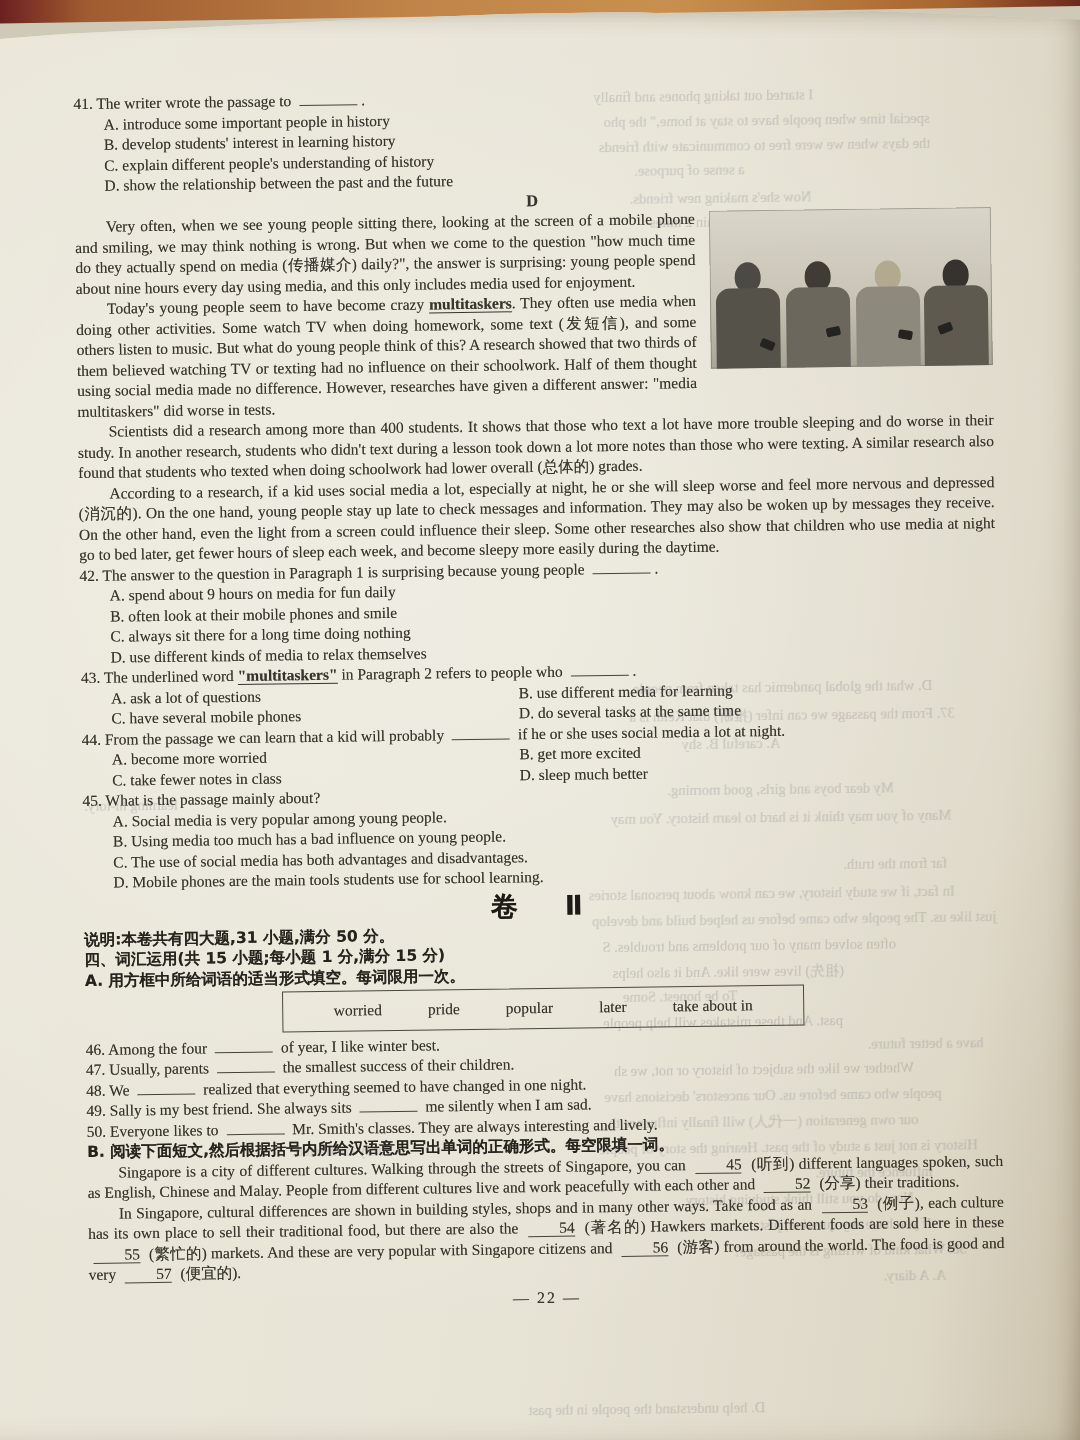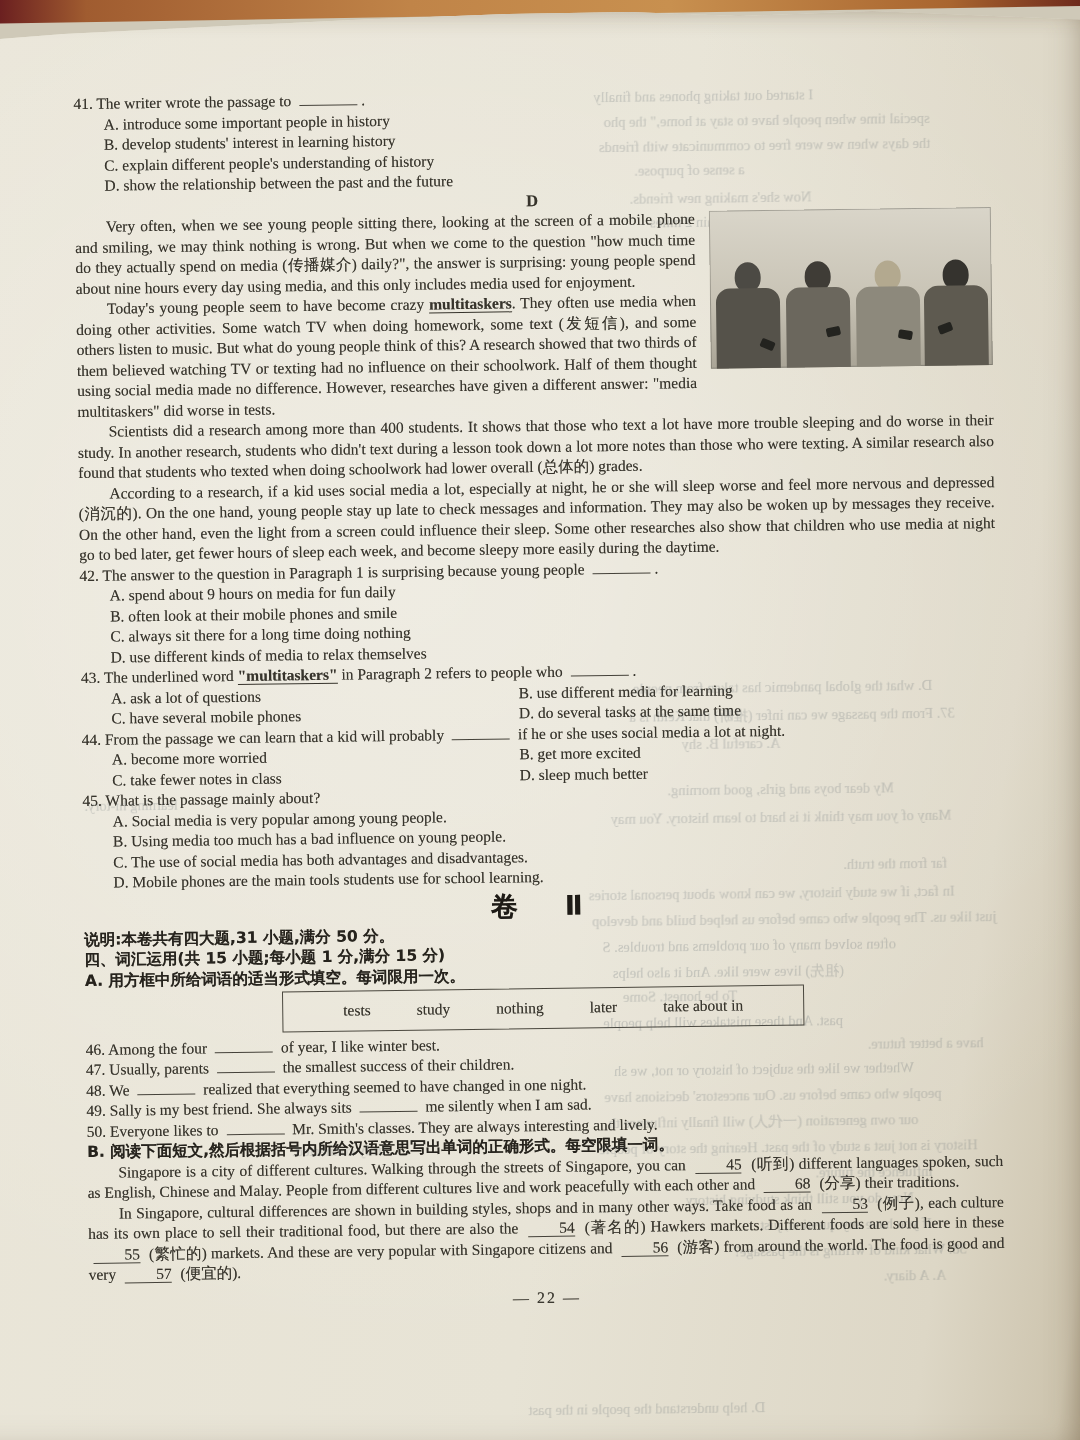--- a/index.html
+++ b/index.html
@@ -164,34 +164,34 @@
         <div class="opt">C. The use of social media has both advantages and disadvantages.</div>
         <div class="opt">D. Mobile phones are the main tools students use for school learning.</div>
       </div>
 
     <div class="j2">卷　Ⅱ</div>
     <div class="cn">说明:本卷共有四大题,31 小题,满分 50 分。</div>
     <div class="cn">四、词汇运用(共 15 小题;每小题 1 分,满分 15 分)</div>
     <div class="cn">A. 用方框中所给词语的适当形式填空。每词限用一次。</div>
 
     <div class="wordbox">
-        <div>tests</div>
-        <div>study</div>
-        <div>nothing</div>
+        <div>worried</div>
+        <div>pride</div>
+        <div>popular</div>
         <div>later</div>
         <div>take about in</div>
       </div>
 
     <div>
         <div class="hang">46. Among the four <span class="blank"></span> of year, I like winter best.</div>
         <div class="hang">47. Usually, parents <span class="blank"></span> the smallest success of their children.</div>
         <div class="hang">48. We <span class="blank"></span> realized that everything seemed to have changed in one night.</div>
         <div class="hang">49. Sally is my best friend. She always sits <span class="blank"></span> me silently when I am sad.</div>
         <div class="hang">50. Everyone likes to <span class="blank"></span> Mr. Smith's classes. They are always interesting and lively.</div>
       </div>
 
     <div class="cn">B. 阅读下面短文,然后根据括号内所给汉语意思写出单词的正确形式。每空限填一词。</div>
-    <div class="para">Singapore is a city of different cultures. Walking through the streets of Singapore, you can <span class="nblank">45</span> (听到) different languages spoken, such as English, Chinese and Malay. People from different cultures live and work peacefully with each other and <span class="nblank">68</span> (分享) their traditions.</div>
+    <div class="para">Singapore is a city of different cultures. Walking through the streets of Singapore, you can <span class="nblank">45</span> (听到) different languages spoken, such as English, Chinese and Malay. People from different cultures live and work peacefully with each other and <span class="nblank">52</span> (分享) their traditions.</div>
     <div class="para">In Singapore, cultural differences are shown in building styles, shops and in many other ways. Take food as an <span class="nblank">53</span> (例子), each culture has its own place to sell their traditional food, but there are also the <span class="nblank">54</span> (著名的) Hawkers markets. Different foods are sold here in these <span class="nblank">55</span> (繁忙的) markets. And these are very popular with Singapore citizens and <span class="nblank">56</span> (游客) from around the world. The food is good and very <span class="nblank">57</span> (便宜的).</div>
 
     <div class="pageno">—  22  —</div>
   </div>
 </div>
 
 </body></html>

